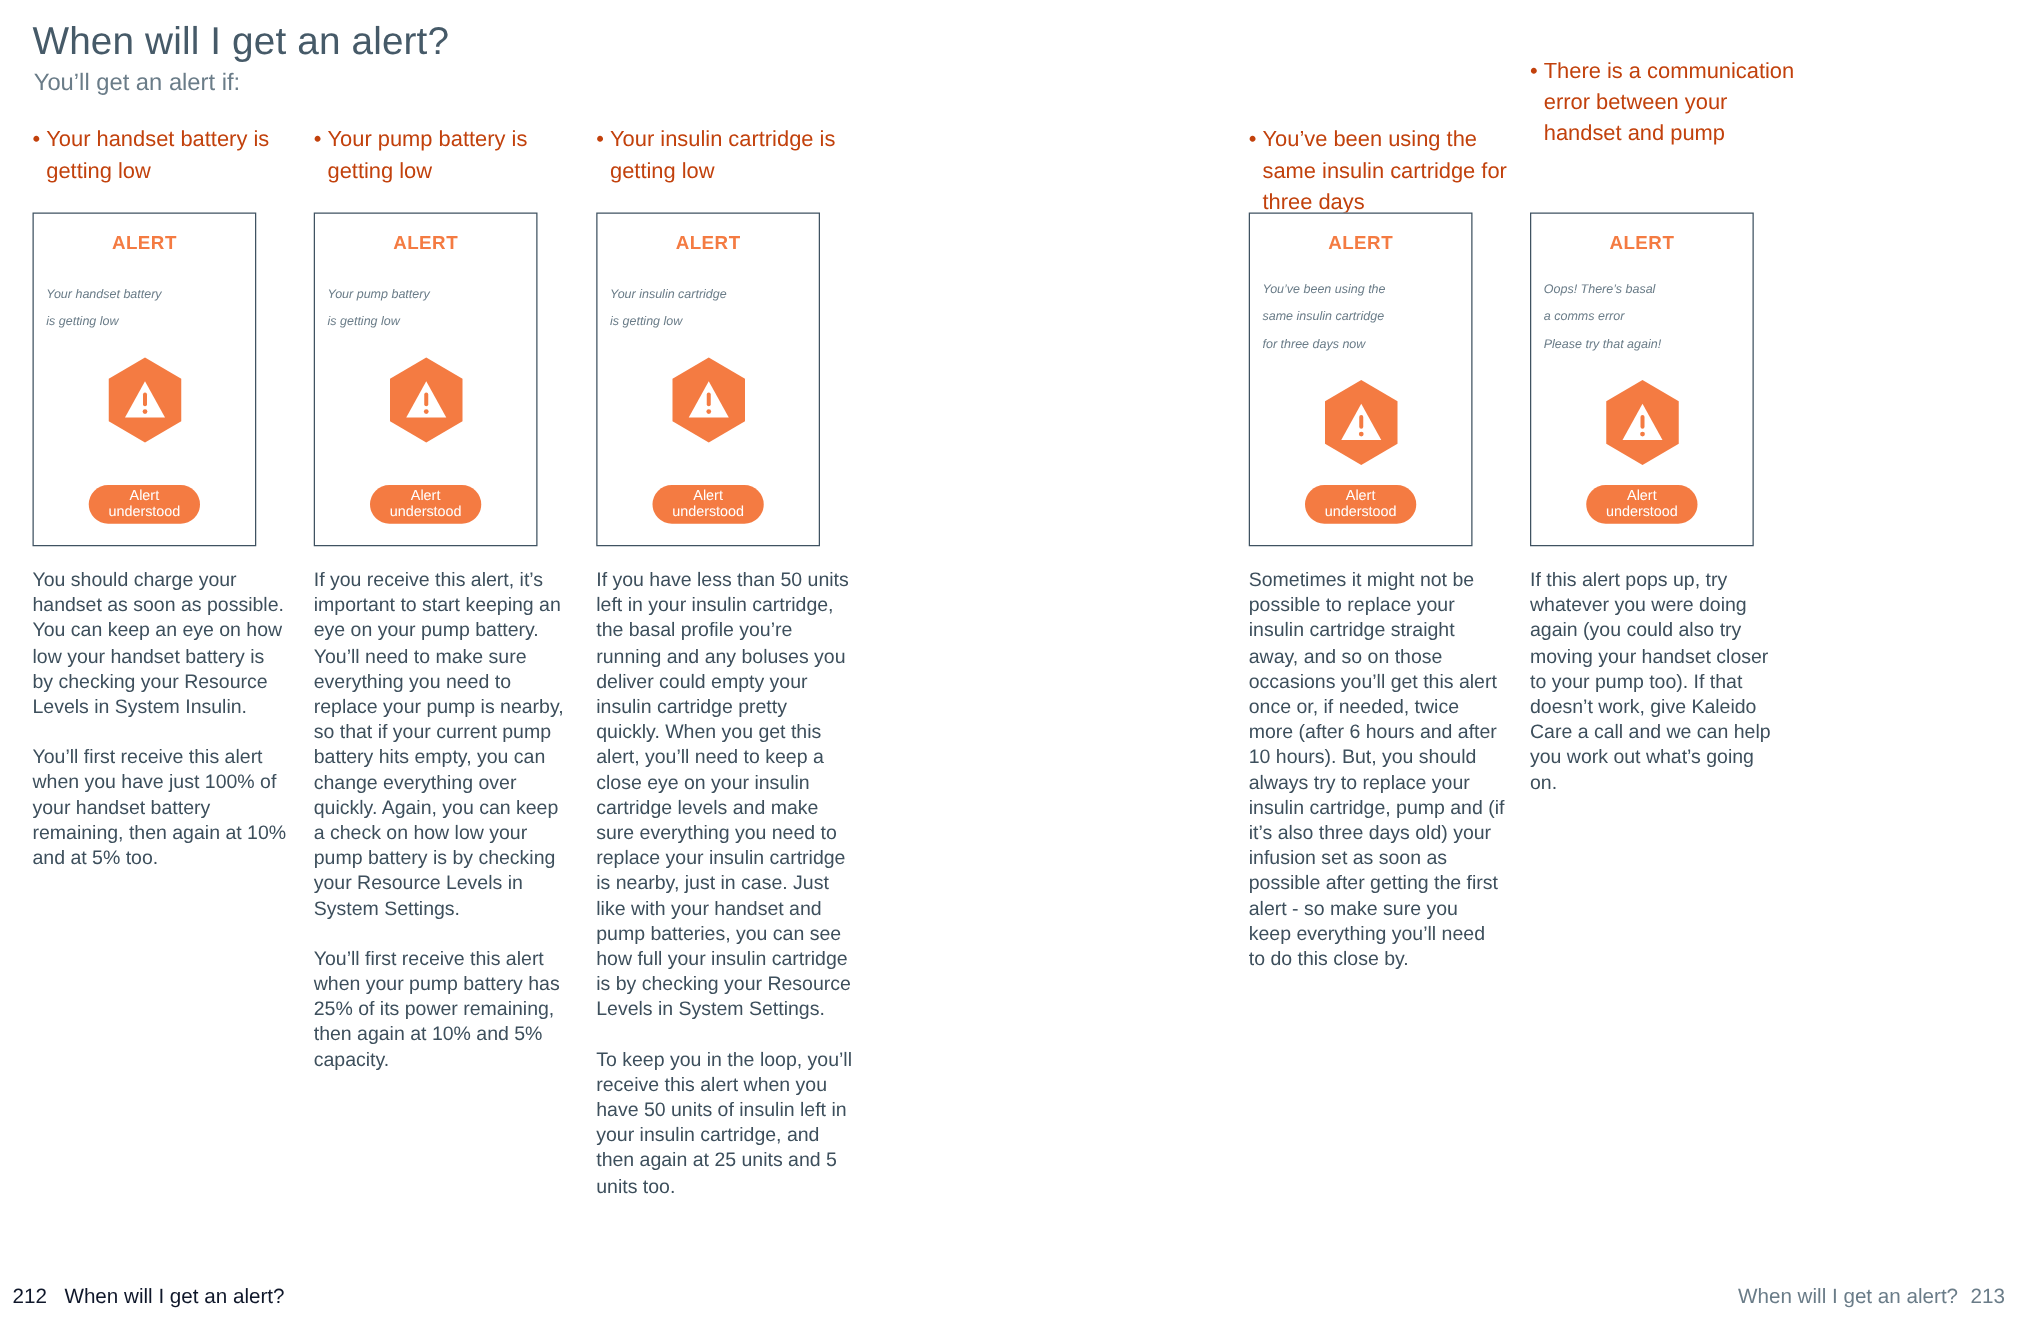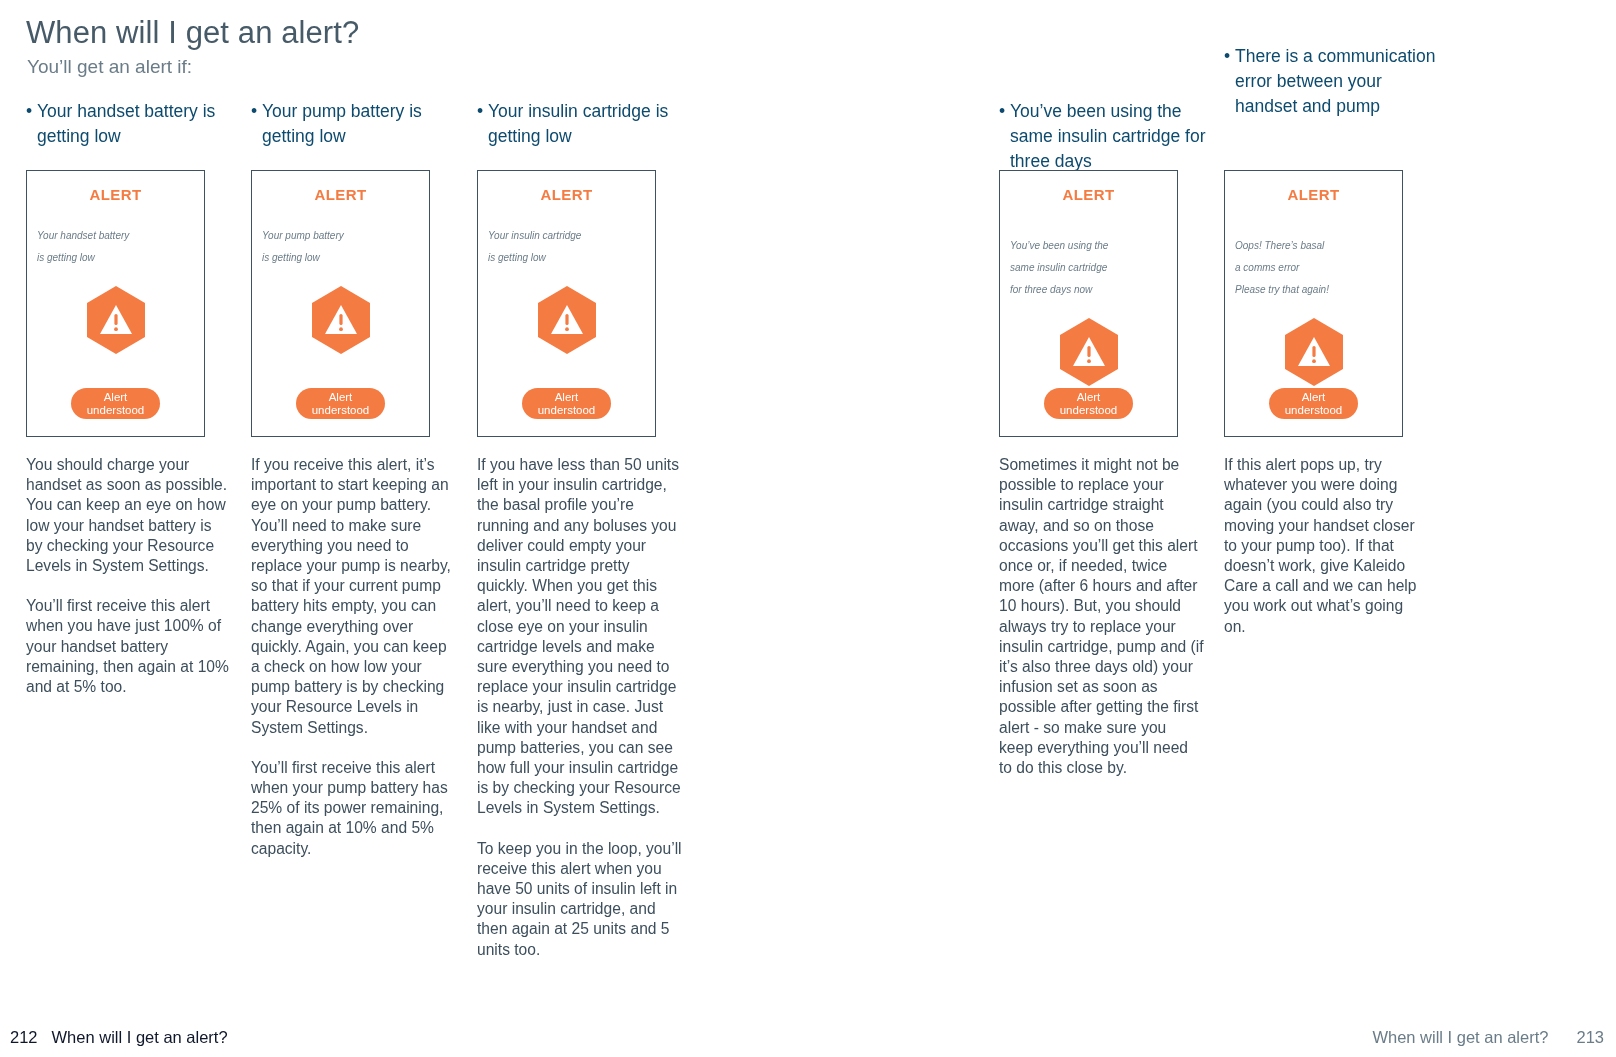--- a/index.html
+++ b/index.html
@@ -50,21 +50,21 @@
   .col-1 { left: 26px; }
   .col-2 { left: 251px; }
   .col-3 { left: 477px; }
   .col-4 { left: 999px; }
   .col-5 { left: 1224px; }
 
   .bullet {
     position: absolute;
     font-size: 17.5px;
     line-height: 25px;
-    color: #0c4a6e;
+    color: #c2410c;
     font-weight: 400;
     padding-left: 11px;
     text-indent: -11px;
     width: 212px;
   }
   .bullet .dot { font-size: 17.5px; }
 
   .bullet-top-a { top: 99px; }
   .bullet-top-b { top: 99px; }
   .bullet-top-c { top: 44px; }
@@ -134,41 +134,41 @@
     width: 205px;
     font-size: 15.6px;
     line-height: 20.2px;
     color: #3d4f5c;
     font-weight: 400;
   }
   .body-copy p { margin: 0 0 20px 0; }
   .body-copy p:last-child { margin-bottom: 0; }
 
   
-  .alert-message.three-line { margin-top: 32px; }
+  .alert-message.three-line { margin-top: 18px; }
 
   
   .footer-left {
     position: absolute;
     left: 10px;
     bottom: 10px;
     font-size: 16.5px;
     color: #0f172a;
     white-space: nowrap;
   }
   .footer-left .pg { margin-right: 14px; }
   .footer-right {
     position: absolute;
     right: 12px;
     bottom: 10px;
     font-size: 16.5px;
     color: #6a7c88;
     white-space: nowrap;
   }
-  .footer-right .pg { margin-left: 28px; }
+  .footer-right .pg { margin-left: 10px; }
 </style>
 </head>
 <body>
 
 <div class="page">
 
   <h1 class="page-title">When will I get an alert?</h1>
   <div class="intro-line">You’ll get an alert if:</div>
 
   <div class="col col-1">
@@ -190,21 +190,21 @@
       </div>
       <div class="alert-btn-wrap">
         <button class="alert-btn">
           <span>Alert</span>
           <span>understood</span>
         </button>
       </div>
     </div>
 
     <div class="body-copy">
-      <p>You should charge your handset as soon as possible. You can keep an eye on how low your handset battery is by checking your Resource Levels in System Settings.</p>
+      <p>You should charge your handset as soon as possible. You can keep an eye on how low your handset battery is by checking your Resource Levels in System Insulin.</p>
       <p>You’ll first receive this alert when you have just 100% of your handset battery remaining, then again at 10% and at 5% too.</p>
     </div>
   </div>
 
   <div class="col col-2">
     <div class="bullet bullet-top-b"><span class="dot">•&nbsp;</span><span>Your pump battery is getting low</span></div>
 
     <div class="alert-card">
       <div class="alert-title">ALERT</div>
       <div class="alert-message">

